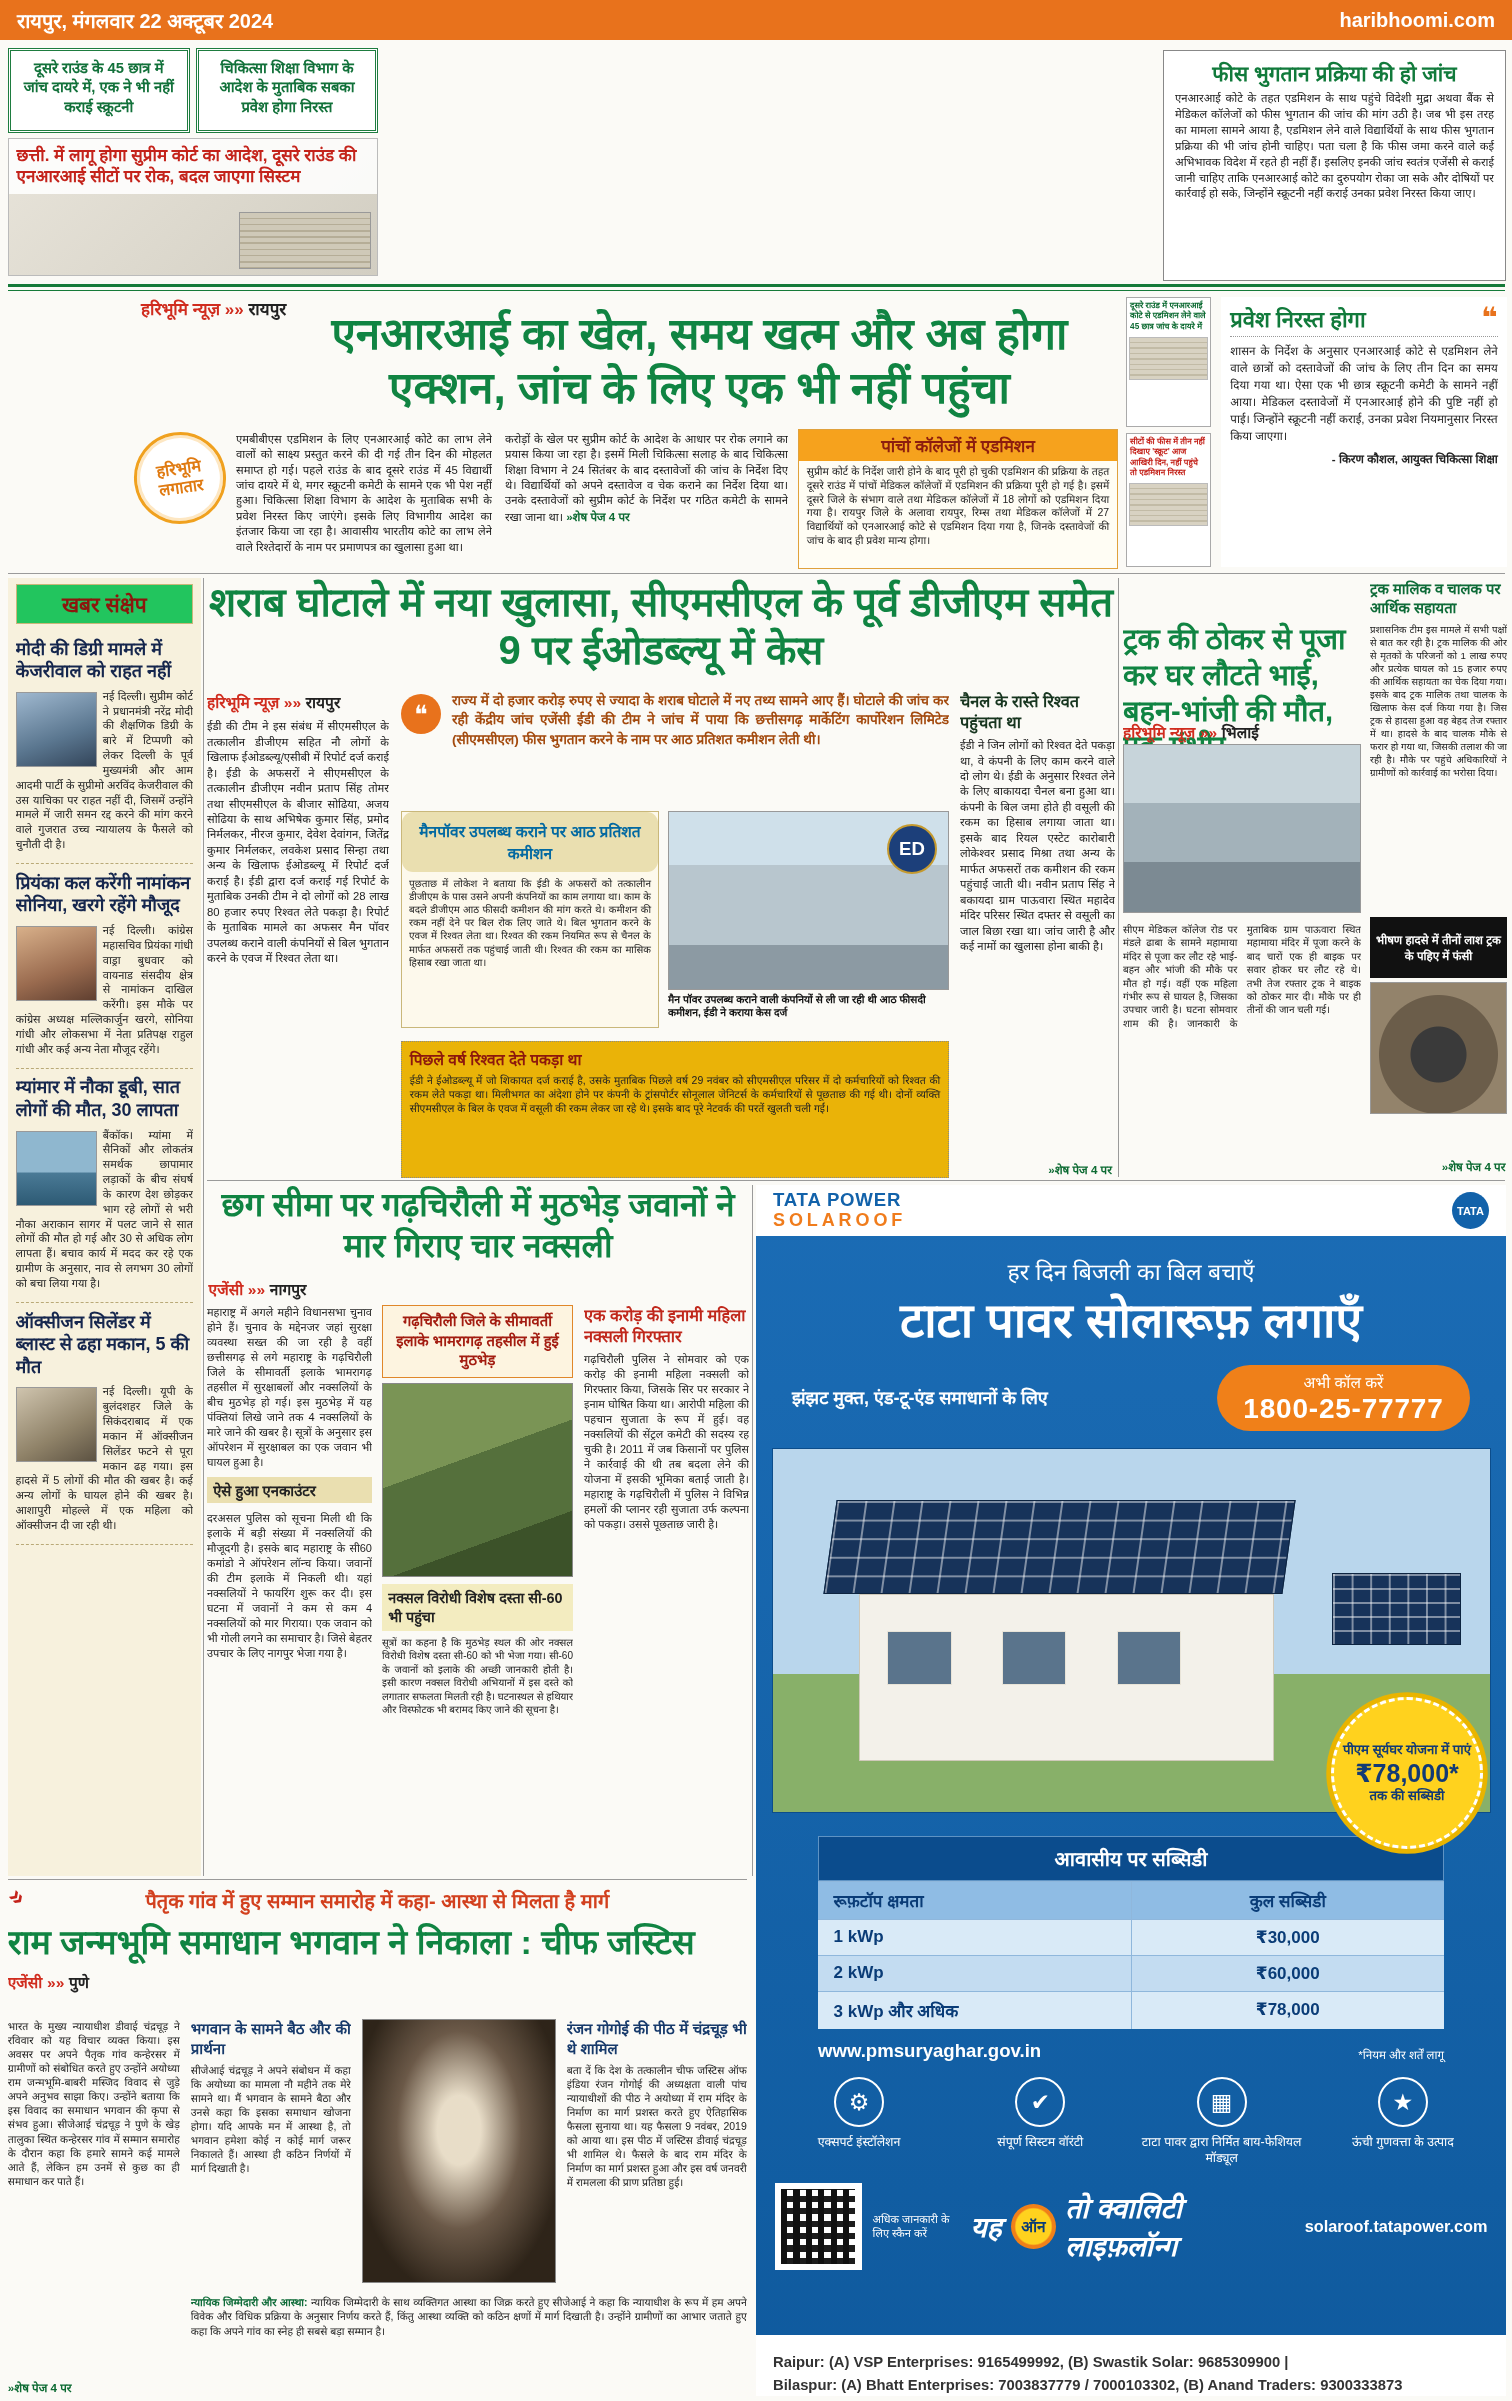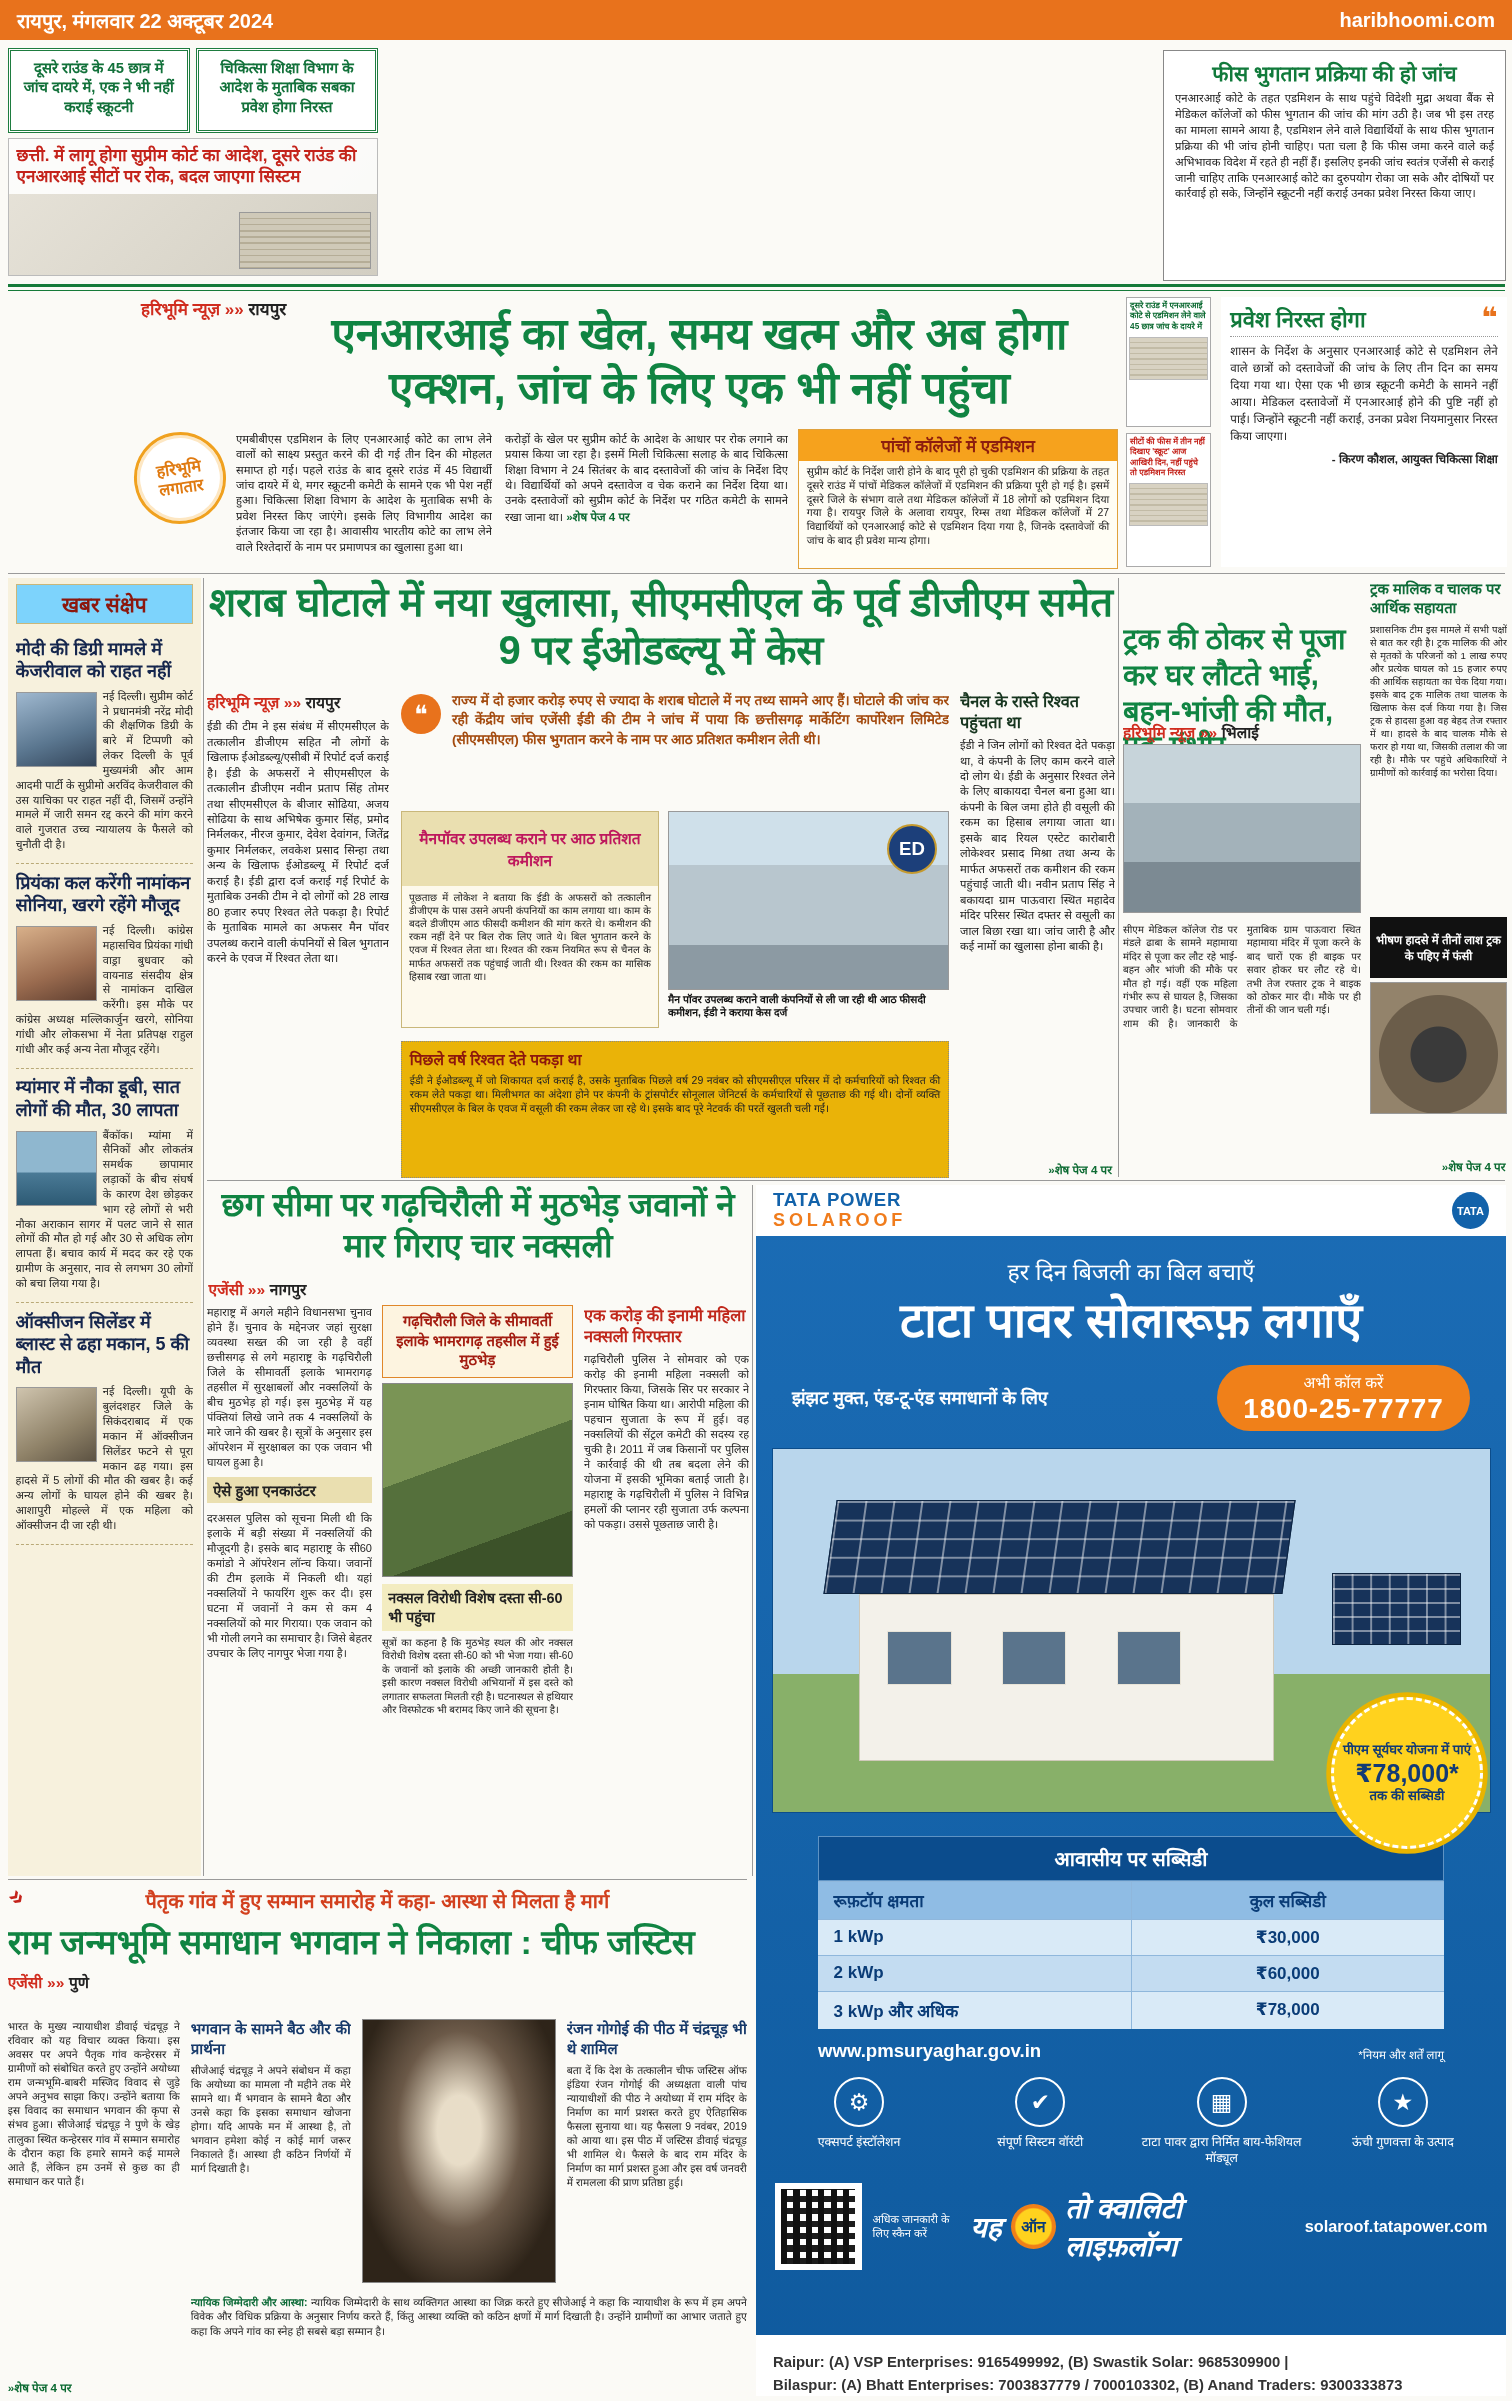--- a/index.html
+++ b/index.html
@@ -45,39 +45,39 @@
 .qb-head{display:flex;align-items:center;justify-content:space-between;border-bottom:1.6px dotted #999;padding-bottom:3.1px;}
 .qb-title{color:#117a3b;font-weight:bold;font-size:22px;}
 .qb-icon{color:#e8721c;font-size:28px;font-weight:bold;line-height:1;}
 .qb-body{font-size:11.6px;line-height:1.46;text-align:justify;color:#222;margin-top:6.2px;}
 .qb-attr{font-size:11.6px;font-weight:bold;color:#222;text-align:right;margin-top:6.2px;}
 
 .hdiv{position:absolute;background:#9a9a9a;height:0.8px;}
 .vdiv{position:absolute;background:#9a9a9a;width:0.8px;}
 
 .sidebar{position:absolute;left:7.8px;top:578px;width:193px;height:1298px;background:#f7f1dd;padding:6.2px 7.8px;overflow:hidden;}
-.sb-header{background:#7dd3fc;color:#8c170d;font-weight:bold;font-size:21px;text-align:center;padding:4.7px;border:0.8px solid #c9b77a;margin-bottom:6.2px;}
+.sb-header{background:#22c55e;color:#8c170d;font-weight:bold;font-size:21px;text-align:center;padding:4.7px;border:0.8px solid #c9b77a;margin-bottom:6.2px;}
 .sb-item{border-bottom:0.8px dashed #b9a977;padding:7.8px 0 11px;overflow:hidden;}
 .sb-item h3{font-size:18px;line-height:1.25;color:#15264d;margin-bottom:6.2px;font-weight:bold;}
 .sb-photo{float:left;width:81px;height:75px;margin:3.1px 6.2px 3.1px 0;border:0.8px solid #999;}
 .sb-item p{font-size:11px;line-height:1.35;text-align:justify;color:#222;}
 .ph-a{background:linear-gradient(160deg,#9fb8cf,#5a768f 60%,#33455a);}
 .ph-b{background:linear-gradient(160deg,#d8b08a,#9a6b4f 60%,#5f3f30);}
 .ph-c{background:linear-gradient(#8fb7cf 55%,#4a7a96 56%,#2d5a74);}
 .ph-d{background:linear-gradient(150deg,#cfc4ae,#8f8268 60%,#5c5242);}
 
 .liquor{position:absolute;left:207px;top:578px;width:908px;height:601px;overflow:hidden;}
 .lq-head{width:100%;text-align:center;color:#108442;font-weight:bold;font-size:40px;line-height:1.2;height:104px;overflow:hidden;}
 .lq-col1{position:absolute;left:0;top:113px;width:182px;height:486px;overflow:hidden;}
 .lq-col1 .byline{display:block;margin-bottom:6.2px;}
 .lq-body{font-size:11.3px;line-height:1.37;text-align:justify;color:#1c1c1c;}
 .lq-qmark{position:absolute;left:194px;top:116px;width:40px;height:40px;border-radius:50%;background:#e8721c;color:#fff;font-size:25px;display:flex;align-items:center;justify-content:center;}
 .lq-intro{position:absolute;left:194px;top:113px;width:548px;height:113px;color:#a34a0e;font-weight:bold;font-size:13.6px;line-height:1.42;text-align:justify;padding-left:51px;overflow:hidden;}
 .lq-subbox{position:absolute;left:194px;top:233px;width:258px;height:217px;border:0.8px solid #c9b77a;background:#fdf9ec;overflow:hidden;}
-.lq-subbox .t{background:#eadfb0;color:#be185d;font-weight:bold;font-size:15.5px;text-align:center;padding:15px;}
+.lq-subbox .t{background:#eadfb0;color:#0369a1;font-weight:bold;font-size:15.5px;text-align:center;padding:8px;border-radius:11px;}
 .lq-subbox .b{font-size:10px;line-height:1.32;padding:4.7px 7px;text-align:justify;color:#222;}
 .lq-photo{position:absolute;left:461px;top:233px;width:281px;height:179px;background:linear-gradient(#cfe0ea 0 30%,#b8c6ce 30% 75%,#8c9aa3 75%);border:0.8px solid #999;}
 .ed-circle{position:absolute;right:11px;top:12.4px;width:50px;height:50px;border-radius:50%;background:#1c3f7a;color:#fff;font-weight:bold;font-size:18.6px;display:flex;align-items:center;justify-content:center;border:2.3px solid #c59a2f;}
 .lq-caption{position:absolute;left:461px;top:415px;width:281px;height:40px;font-size:10.5px;font-weight:bold;line-height:1.28;color:#111;overflow:hidden;}
 .lq-box2{position:absolute;left:194px;top:463px;width:548px;height:137px;border:0.8px dotted #888;padding:6.2px 7.8px;overflow:hidden;background:#eab308;}
 .lq-box2 .t{font-weight:bold;font-size:15.5px;color:#8c170d;margin-bottom:3.1px;}
 .lq-box2 .b{font-size:10.5px;line-height:1.34;text-align:justify;color:#222;}
 .lq-col3{position:absolute;left:753px;top:113px;width:155px;height:486px;overflow:hidden;}
 .lq-col3 .t{font-weight:bold;font-size:16.3px;line-height:1.3;color:#17351f;margin-bottom:4.7px;}
 .lq-more{position:absolute;right:3.1px;bottom:1.6px;}

